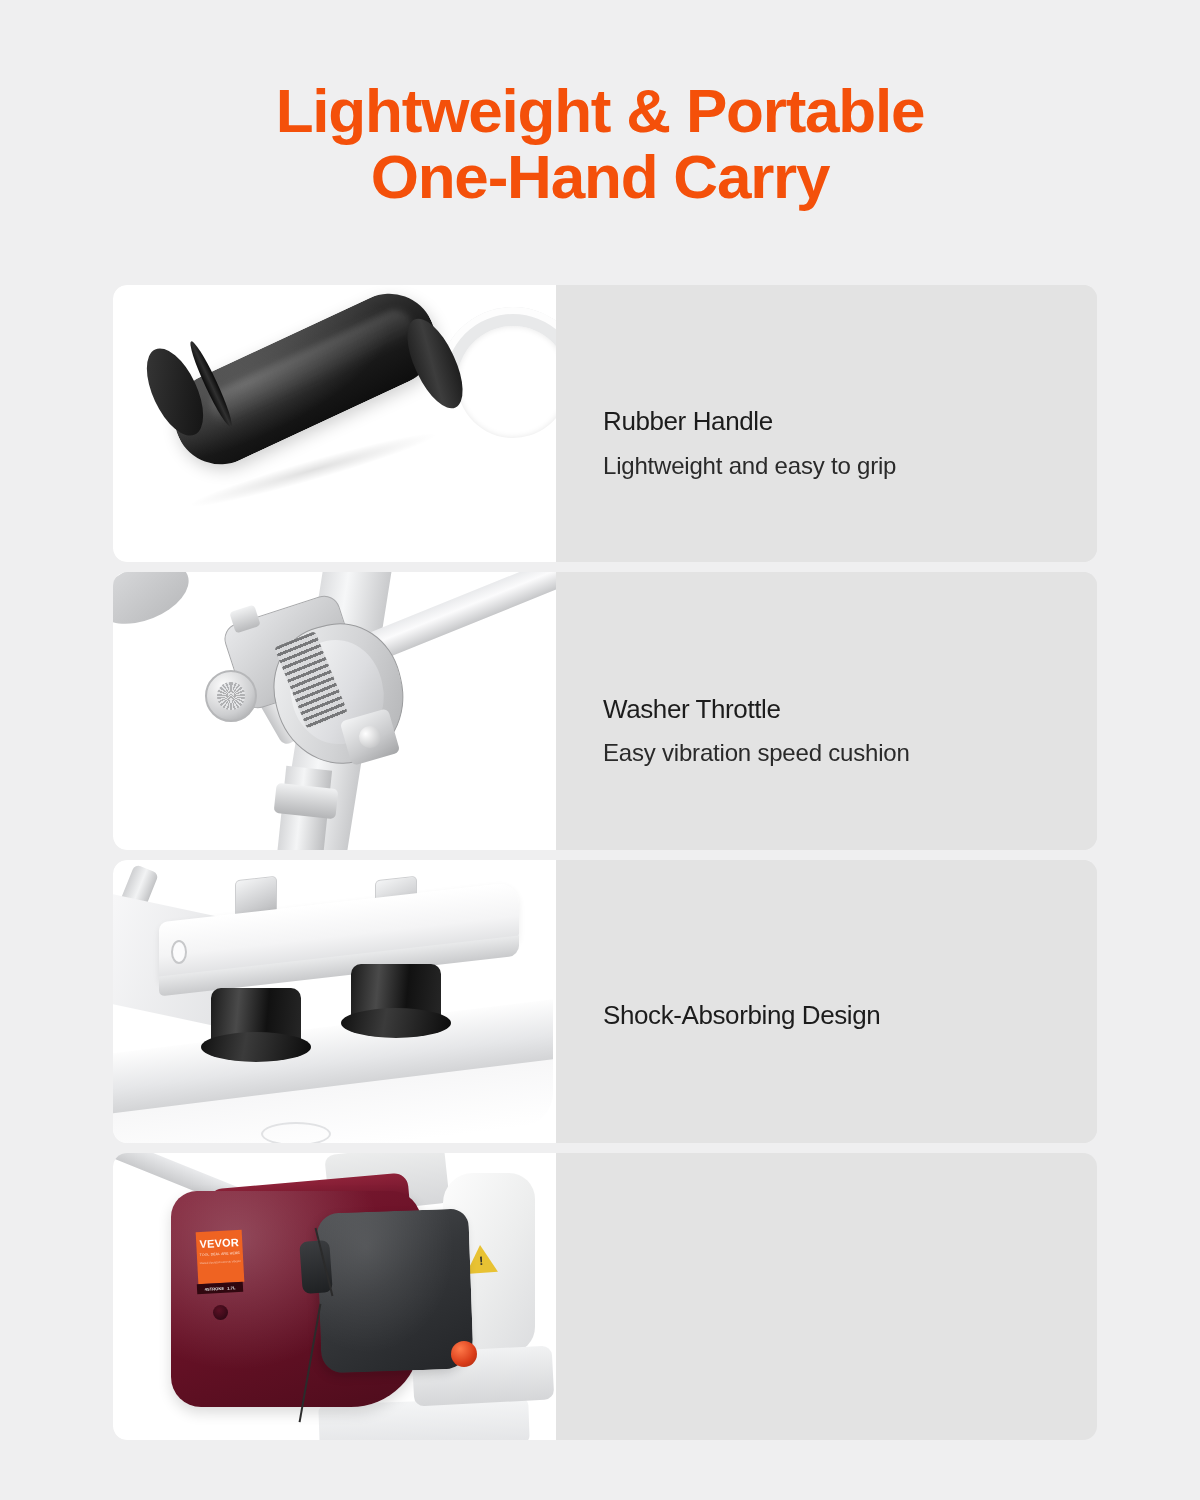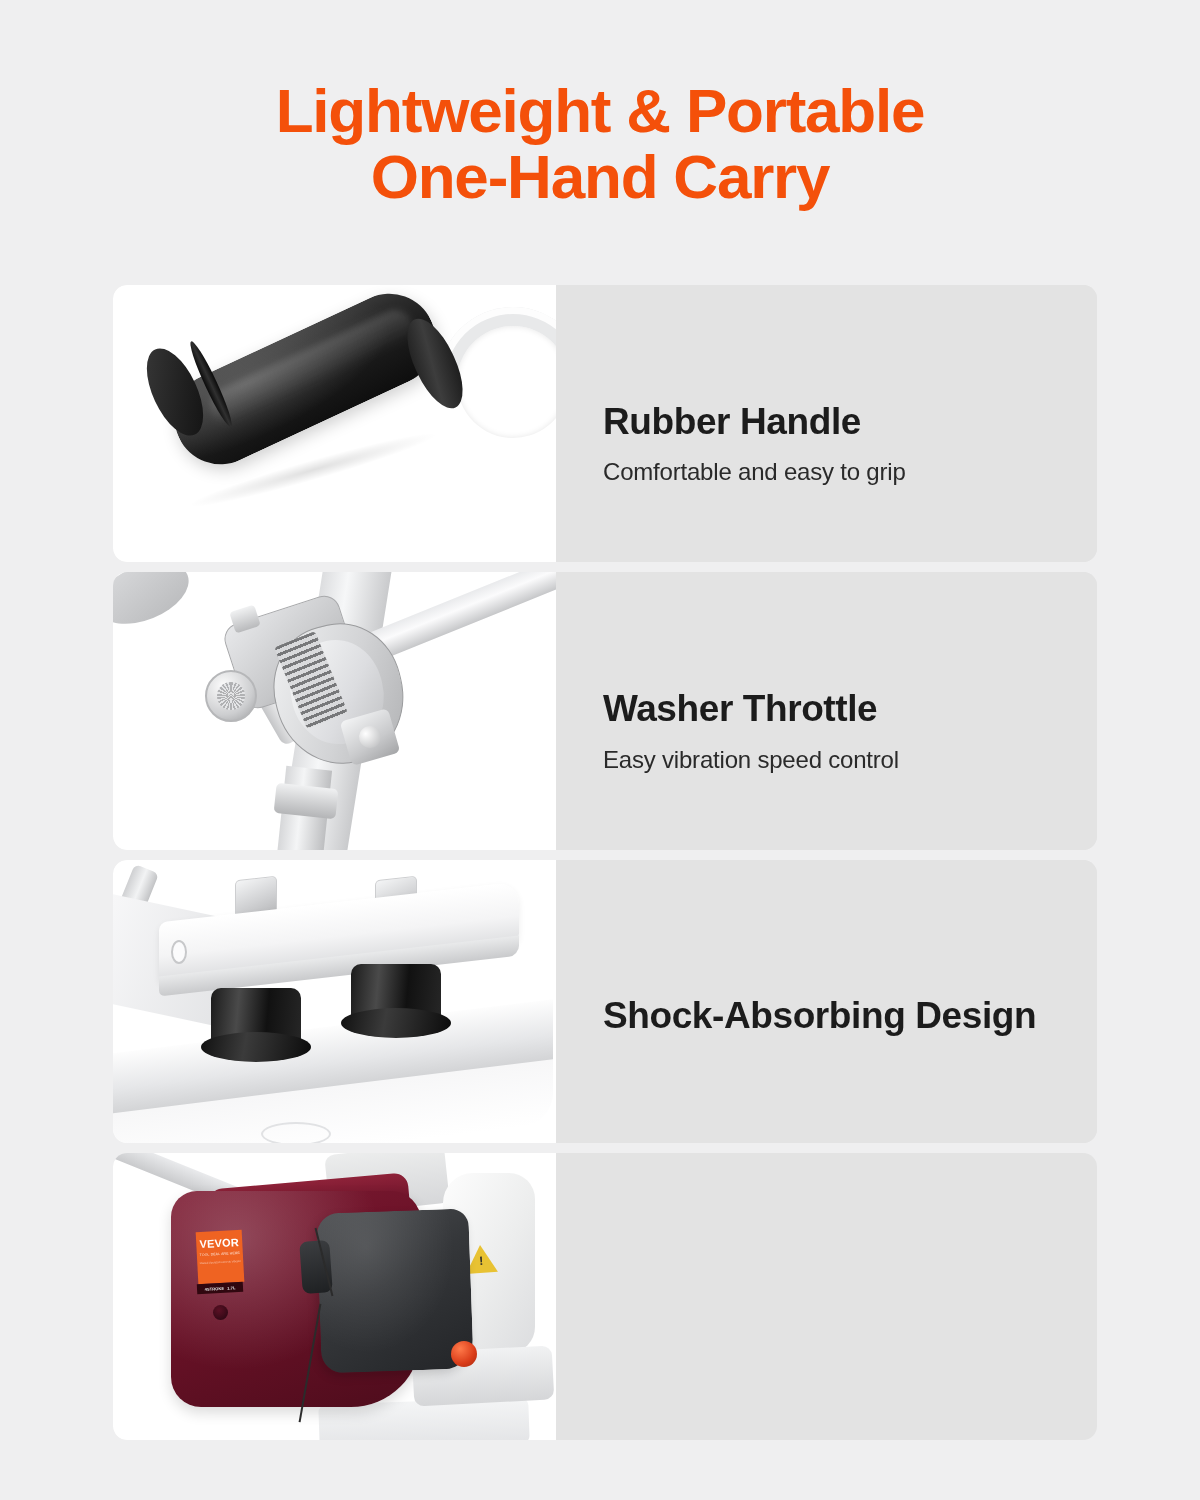--- a/index.html
+++ b/index.html
@@ -61,22 +61,22 @@
     flex: 1 1 auto;
     background: #e3e3e3;
     display: flex;
     flex-direction: column;
     justify-content: center;
     padding: 0 44px 0 47px;
   }
 
   .feat-title {
     color: #1c1c1c;
-    font-size: 37px;
-    font-weight: 700;
+    font-size: 26px;
+    font-weight: 400;
     line-height: 1.24;
     letter-spacing: -0.4px;
     margin-bottom: 12px;
     margin-top: 40px;
   }
   .feat-desc {
     color: #2a2a2a;
     font-size: 24px;
     font-weight: 400;
     line-height: 1.33;
@@ -612,21 +612,21 @@
       <div class="tube"></div>
       <div class="tube-hl"></div>
       <div class="shadow"></div>
       <div class="collar"></div>
       <div class="grip"></div>
       <div class="grip-cap"></div>
       <div class="ring"></div>
     </div>
     <div class="card-text">
       <div class="feat-title">Rubber Handle</div>
-      <div class="feat-desc">Comfortable and easy to grip</div>
+      <div class="feat-desc">Lightweight and easy to grip</div>
     </div>
   </div>
 
   <div class="card card-2">
     <div class="card-photo ph2">
       <div class="blob-tl"></div>
       <div class="bar-main"></div>
       <div class="bar-diag"></div>
       <div class="bar-left"></div>
       <div class="clamp"></div>
@@ -634,21 +634,21 @@
       <div class="lever"></div>
       <div class="lever-face"></div>
       <div class="ribs"></div>
       <div class="knob"></div>
       <div class="nut"></div>
       <div class="stem"></div>
       <div class="stem-nut"></div>
     </div>
     <div class="card-text">
       <div class="feat-title">Washer Throttle</div>
-      <div class="feat-desc">Easy vibration speed control</div>
+      <div class="feat-desc">Easy vibration speed cushion</div>
     </div>
   </div>
 
   <div class="card card-3">
     <div class="card-photo ph3">
       <div class="plate-bot2"></div>
       <div class="plate-bot"></div>
       <div class="ring-bot"></div>
       <div class="rod"></div>
       <div class="plate-left"></div>

